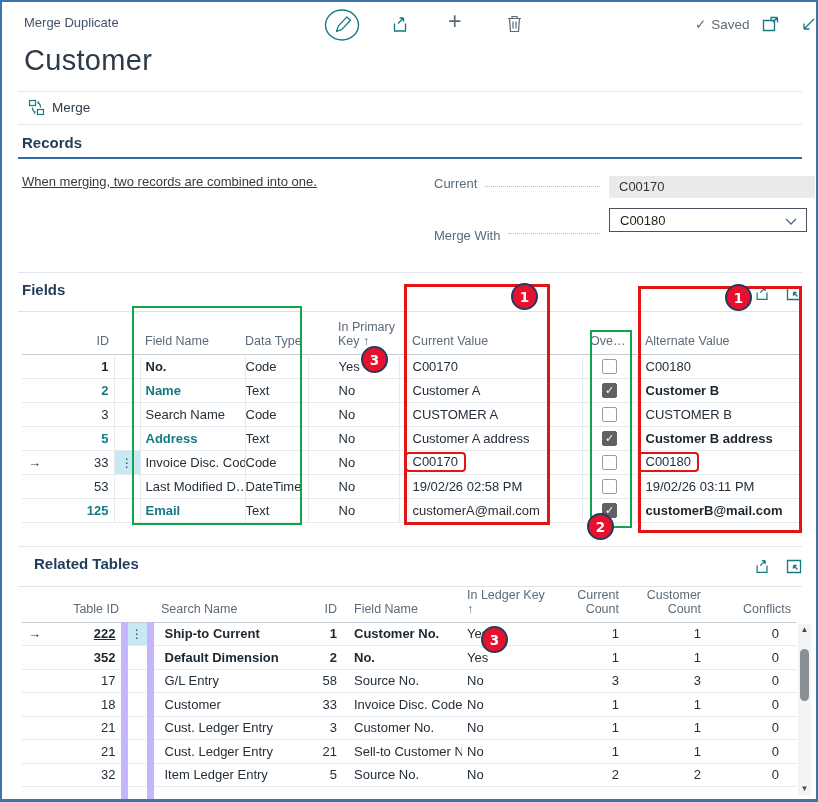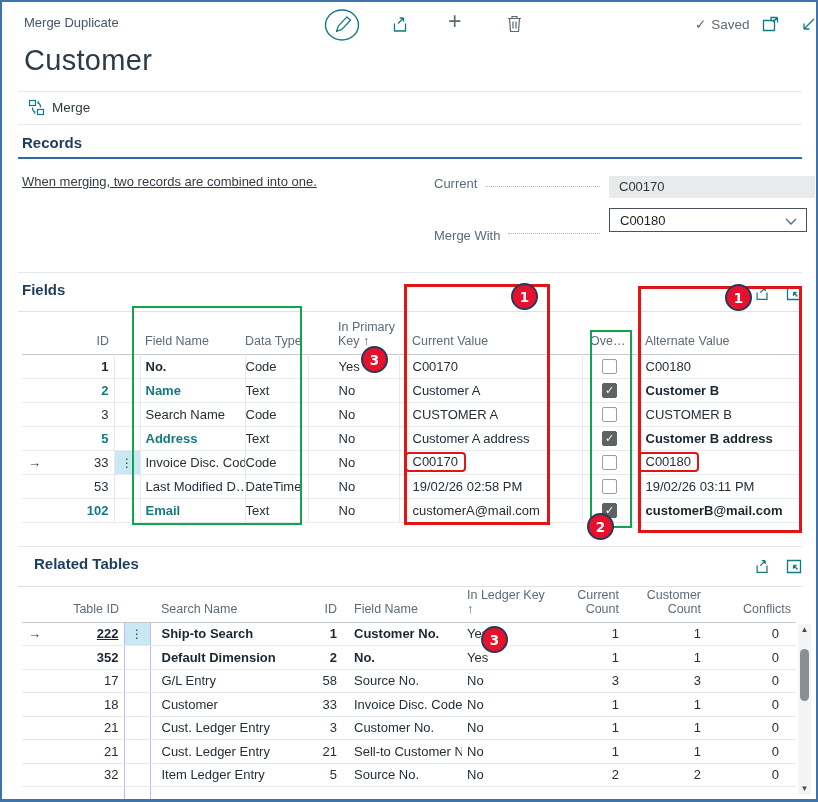--- a/index.html
+++ b/index.html
@@ -48,21 +48,21 @@
   .fields-table{position:absolute;left:20px;top:309px;width:780px;}
   .related-table{position:absolute;left:20px;top:584px;width:774px;}
   th{font-weight:normal;font-size:12.5px;color:#5c6b79;vertical-align:bottom;padding:0 0 6px 0;text-align:left;}
   thead tr{height:43px;}
   .related-table thead tr{height:36px;}
   thead{border-bottom:1px solid #c5cbd2;}
   tbody td{font-size:13px;color:#242f3a;height:23px;border-bottom:1px solid #e7eaed;
            white-space:nowrap;overflow:hidden;padding:0;}
   .related-table tbody td{height:22.5px;}
   .fields-table tbody td.vb{border-right:1px solid #e7eaed;}
-  .related-table tbody td.vb{border-right:1px solid #c4b5fd;}
+  .related-table tbody td.vb{border-right:7px solid #c4b5fd;}
   td.sel{text-align:left;padding-left:6px;color:#333;}
   .num,th.num{text-align:right;padding-right:5px;}
   td.dotcell,th.dotcell{text-align:center;}
   td.dotcell span{font-size:12px;color:#2f3a44;letter-spacing:0;}
   td.dotcell.active{background:#c8e9f4;}
   .pl5{padding-left:5px;}  .pl8{padding-left:8px;}  .pl11{padding-left:11px;}
   .pl12{padding-left:12px;} .pl13{padding-left:13px;} .pl30{padding-left:30px;}
   .pr17{padding-right:17px;}
   .blk{font-weight:bold;color:#1c262f;}
   .lnk{font-weight:bold;color:#137a84;}
@@ -325,21 +325,21 @@
           <td class="pl30 vb"><span>No</span></td>
           <td class="pl13 vb"><span>19/02/26 02:58 PM</span></td>
           <td class="ovr vb">
             <span class="cb"></span>
           </td>
           <td class="pl8"><span>19/02/26 03:11 PM</span></td>
         </tr>
 
         <tr>
           <td class="sel"><span style="visibility: hidden;">→</span></td>
-          <td class="num vb"><span class="lnk">102</span></td>
+          <td class="num vb"><span class="lnk">125</span></td>
           <td class="dotcell vb"><span style="visibility: hidden;">⋮</span></td>
           <td class="pl5 vb"><span class="lnk">Email</span></td>
           <td class="vb"><span>Text</span></td>
           <td class="pl30 vb"><span>No</span></td>
           <td class="pl13 vb"><span>customerA@mail.com</span></td>
           <td class="ovr vb">
             <span class="cb checked">
               <span class="cbg">✓</span>
             </span>
           </td>
@@ -398,21 +398,21 @@
         </th>
         <th class="num pr17">Conflicts</th>
       </tr>
     </thead>
     <tbody>
 
         <tr>
           <td class="sel"><span>→</span></td>
           <td class="num vb"><span class="blk und">222</span></td>
           <td class="dotcell vb active"><span>⋮</span></td>
-          <td class="pl11"><span class="blk">Ship-to Search</span></td>
+          <td class="pl11"><span class="blk">Ship-to Current</span></td>
           <td class="num"><span class="blk">1</span></td>
           <td class="pl12"><span class="blk">Customer No.</span></td>
           <td class="pl5"><span>Yes</span></td>
           <td class="num"><span>1</span></td>
           <td class="num"><span>1</span></td>
           <td class="num pr17"><span>0</span></td>
         </tr>
 
         <tr>
           <td class="sel"><span style="visibility: hidden;">→</span></td>

